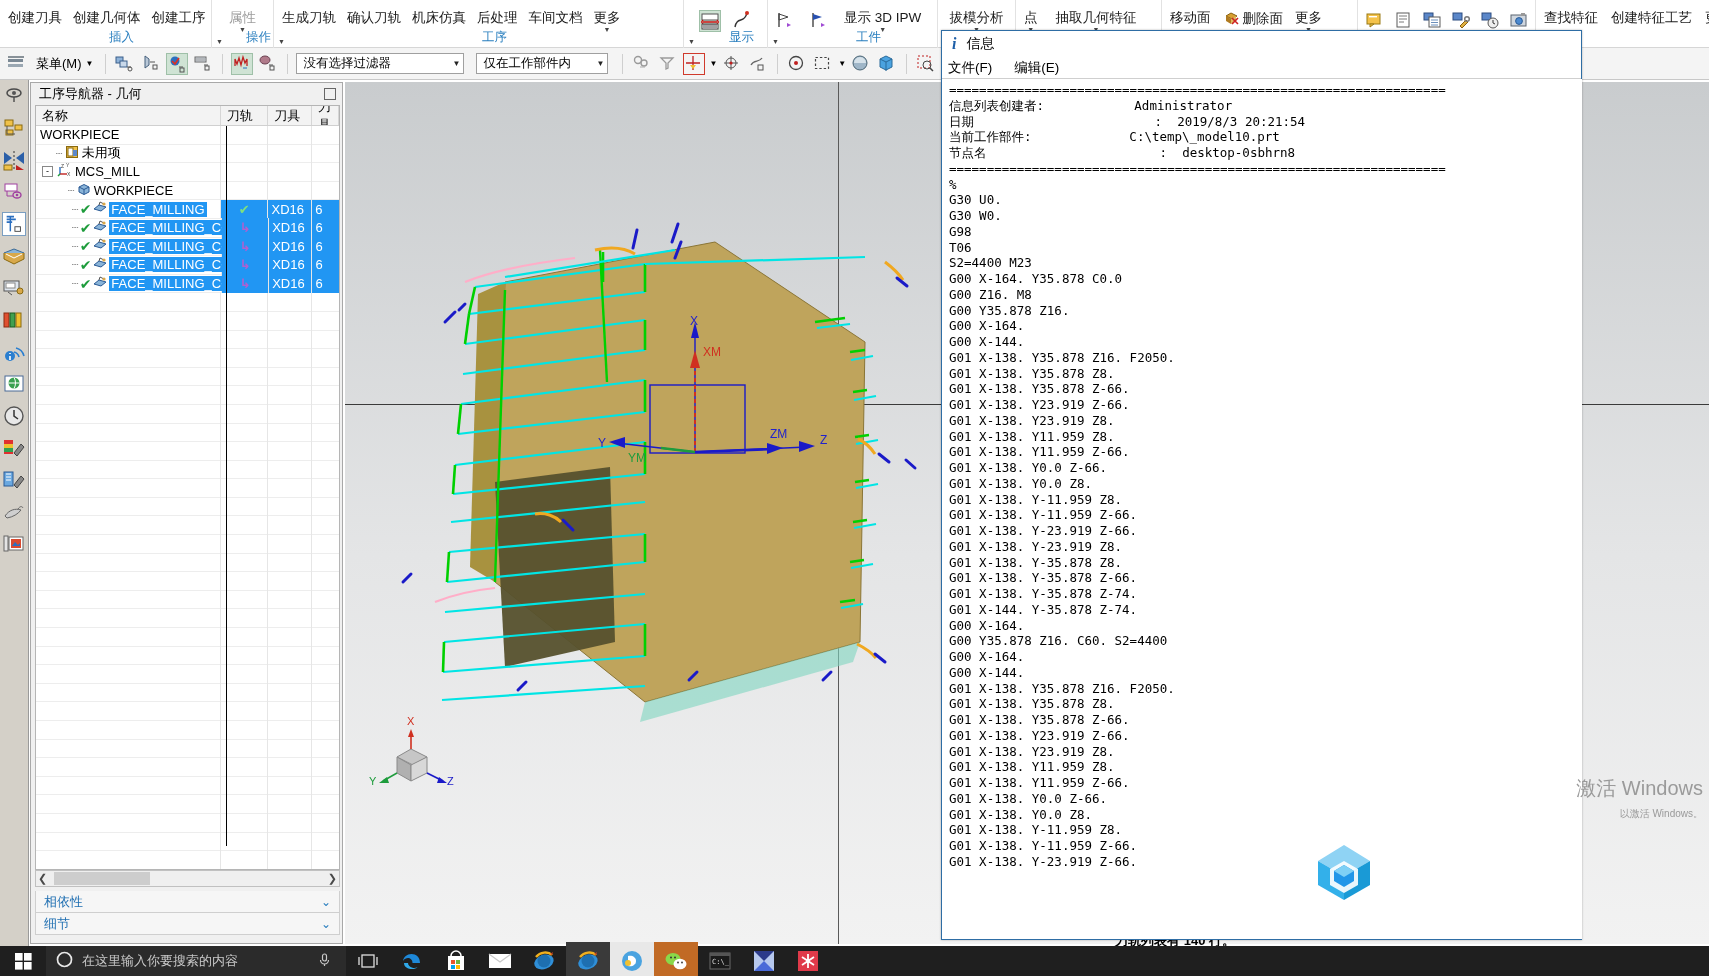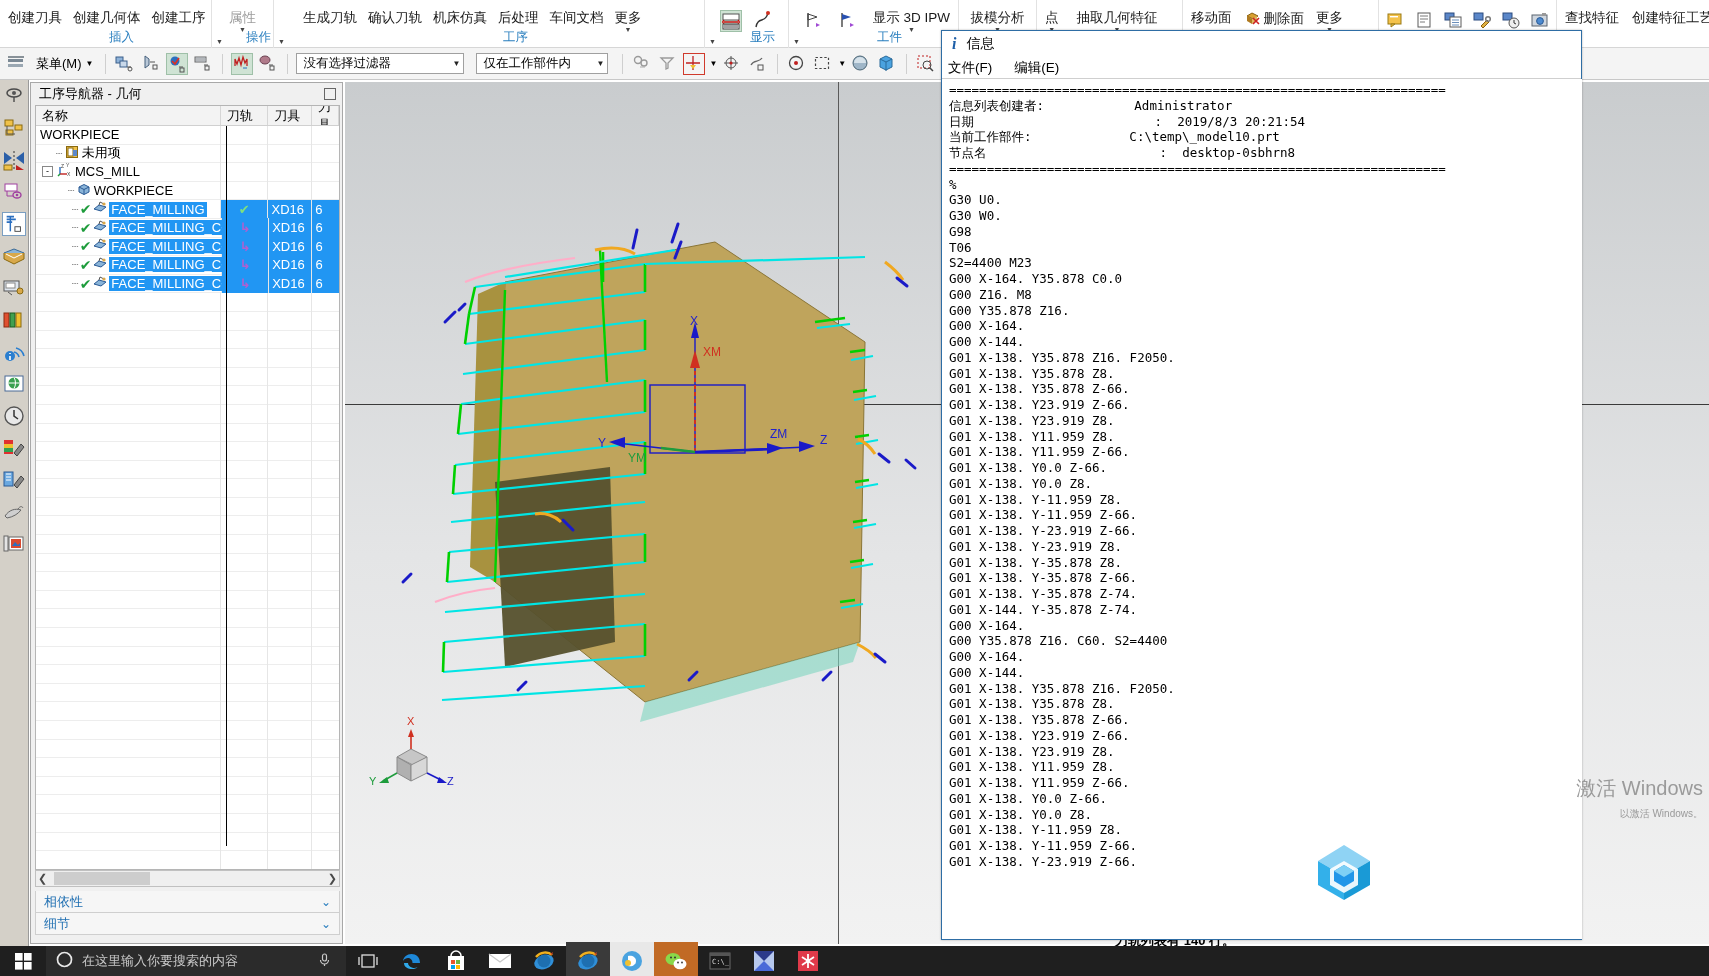--- a/index.html
+++ b/index.html
@@ -195,21 +195,21 @@
   <div class="rgroup" style="min-width:62px;">
     <div class="ritems" style="justify-content:center;width:100%;">
       <div class="rbtn dim">
         <span>属性</span>
         <span class="carat">▼</span>
       </div>
     </div>
     <div class="rlabel"><span>操作</span><span class="dd">▼</span></div>
   </div>
 
-  <div class="rgroup" style="min-width:410px;margin-left:21px;">
+  <div class="rgroup" style="min-width:410px;">
     <div class="ritems">
       <div class="rbtn">
           <span>生成刀轨</span>
         </div>
       <div class="rbtn">
           <span>确认刀轨</span>
         </div>
       <div class="rbtn">
           <span>机床仿真</span>
         </div>
@@ -241,21 +241,21 @@
       <span class="icbtn">
         <svg width="20" height="20" viewBox="0 0 20 20">
           <path d="M4 17C6 6 13 14 16 3" stroke="#333" fill="none" stroke-width="1.4"></path>
           <circle cx="16" cy="3" r="2" fill="#d03020"></circle>
         </svg>
       </span>
     </div>
     <div class="rlabel"><span>显示</span><span class="dd">▼</span></div>
   </div>
 
-  <div class="rgroup" style="min-width:170px;align-items:flex-end;">
+  <div class="rgroup" style="min-width:170px;">
     <div class="ritems" style="gap:12px;">
       <span class="icbtn">
         <svg width="20" height="20" viewBox="0 0 20 20">
             <path d="M5 3v14" stroke="#444" stroke-width="1.4"></path>
             <path d="M5 4l9 3-9 3z" fill="none" stroke="#444"></path>
             <path d="M13 13l4 2-4 2z" fill="#a04bd4"></path>
           </svg>
       </span>
       <span class="icbtn">
         <svg width="20" height="20" viewBox="0 0 20 20">

